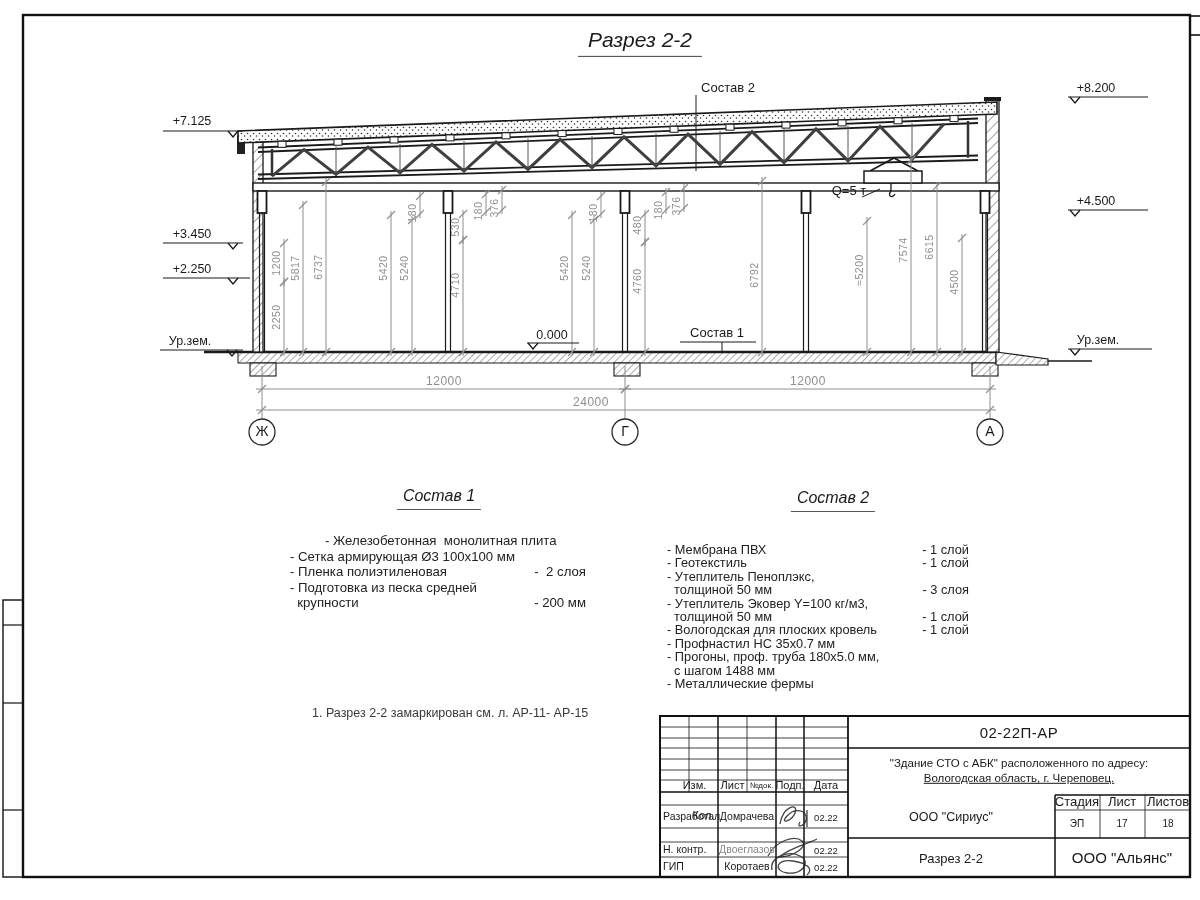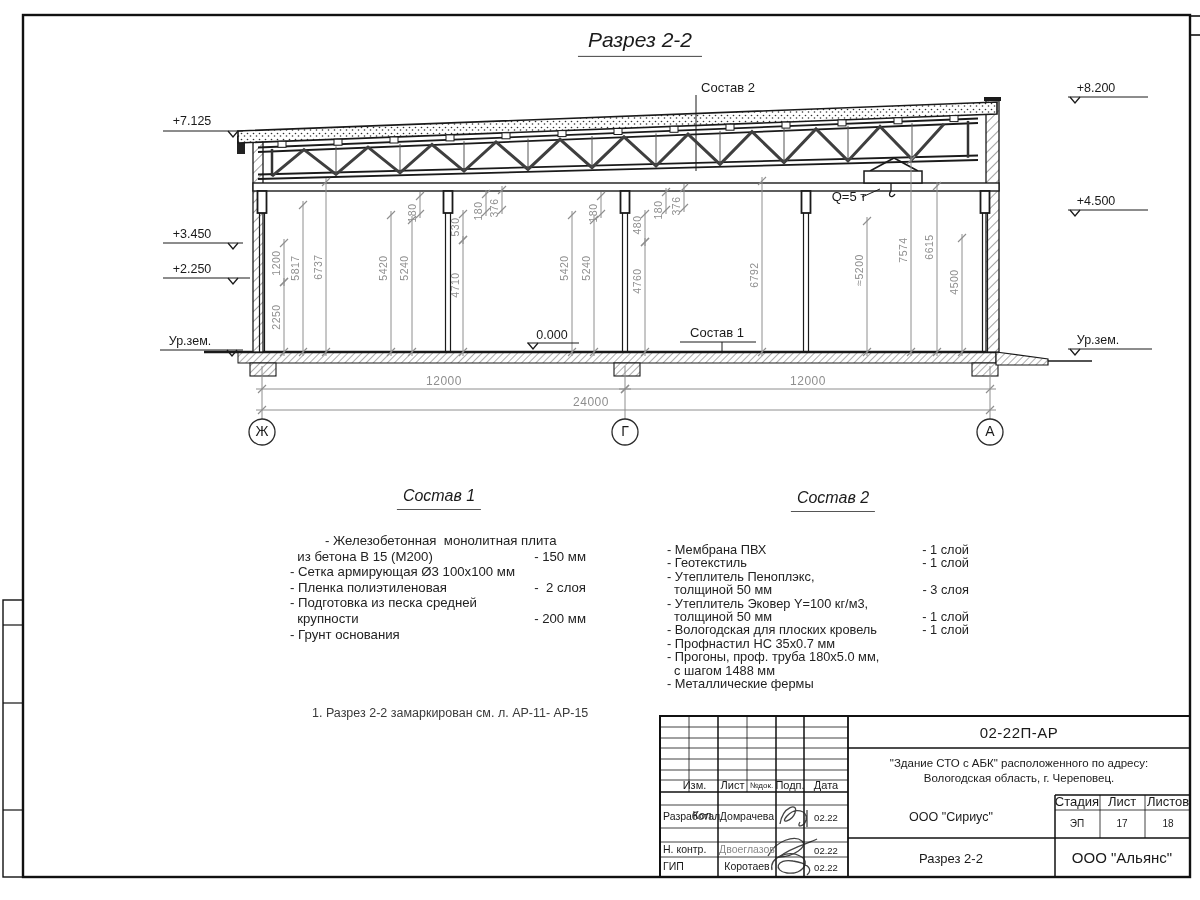--- a/index.html
+++ b/index.html
@@ -284,52 +284,50 @@
       <path d="M772,870 C769,857 789,850 800,856 C812,862 802,875 787,873 C773,871 776,858 793,861 C807,863 814,869 807,875"></path>
     </g>
   </svg>
 
   <div id="labels">
 
     <div class="lbl page-title" style="left:640px;top:42px;">Разрез 2-2</div>
 
     <div class="lbl callout" style="left:728px;top:88px;">Состав 2</div>
     <div class="lbl callout" style="left:717px;top:333px;">Состав 1</div>
-    <div class="lbl callout" style="left:849px;top:197px;">Q=5 т</div>
+    <div class="lbl callout" style="left:849px;top:191px;">Q=5 т</div>
 
     <div class="lbl comp-head" style="left:439px;top:498px;">Состав 1</div>
     <div class="lbl comp-head" style="left:833px;top:500px;">Состав 2</div>
     <div id="comp1" class="comp" style="left:290px;top:533px;width:296px;font-size:13.2px;">
         <div class="row" style="height: 15.6px; margin-left: 35px;"><span>- Железобетонная  монолитная плита</span><span></span></div>
-        <div class="row" style="height: 15.6px;"><span>  из бетона В 15 (М200)</span><span>- 150 мм</span></div>
         <div class="row" style="height: 15.6px;"><span>- Сетка армирующая Ø3 100х100 мм</span><span></span></div>
         <div class="row" style="height: 15.6px;"><span>- Пленка полиэтиленовая</span><span>-  2 слоя</span></div>
         <div class="row" style="height: 15.6px;"><span>- Подготовка из песка средней</span><span></span></div>
         <div class="row" style="height: 15.6px;"><span>  крупности</span><span>- 200 мм</span></div>
-        <div class="row" style="height: 15.6px;"><span>- Грунт основания</span><span></span></div>
       </div>
     <div id="comp2" class="comp" style="left:667px;top:542px;width:302px;font-size:12.8px;">
         <div class="row" style="height: 13.4px;"><span>- Мембрана ПВХ</span><span>- 1 слой</span></div>
         <div class="row" style="height: 13.4px; text-align: center;"><span>- Геотекстиль</span><span>- 1 слой</span></div>
         <div class="row" style="height: 13.4px;"><span>- Утеплитель Пеноплэкс,</span><span></span></div>
         <div class="row" style="height: 13.4px;"><span>  толщиной 50 мм</span><span>- 3 слоя</span></div>
         <div class="row" style="height: 13.4px;"><span>- Утеплитель Эковер Y=100 кг/м3,</span><span></span></div>
         <div class="row" style="height: 13.4px;"><span>  толщиной 50 мм</span><span>- 1 слой</span></div>
         <div class="row" style="height: 13.4px;"><span>- Вологодская для плоских кровель</span><span>- 1 слой</span></div>
         <div class="row" style="height: 13.4px;"><span>- Профнастил НС 35х0.7 мм</span><span></span></div>
         <div class="row" style="height: 13.4px;"><span>- Прогоны, проф. труба 180х5.0 мм,</span><span></span></div>
         <div class="row" style="height: 13.4px;"><span>  с шагом 1488 мм</span><span></span></div>
         <div class="row" style="height: 13.4px;"><span>- Металлические фермы</span><span></span></div>
       </div>
 
     <div class="lbl la note" style="left:312px;top:714px;">1. Разрез 2-2 замаркирован см. л. АР-11- АР-15</div>
 
     <div class="lbl tb-doc" style="left:1019px;top:733px;">02-22П-АР</div>
     <div class="lbl tb-proj" style="left:1019px;top:763px;">"Здание СТО с АБК" расположенного по адресу:</div>
-    <div class="lbl tb-proj" style="left:1019px;top:778px;">Вологодская область, г. Череповец.</div>
+    <div class="lbl tb-proj" style="left:1019px;top:778px;text-decoration:underline;">Вологодская область, г. Череповец.</div>
     <div class="lbl tb" style="left:1077px;top:802px;">Стадия</div>
     <div class="lbl tb" style="left:1122px;top:802px;">Лист</div>
     <div class="lbl tb" style="left:1168px;top:802px;">Листов</div>
     <div class="lbl tb-val" style="left:1077px;top:824px;">ЭП</div>
     <div class="lbl tb-val" style="left:1122px;top:824px;">17</div>
     <div class="lbl tb-val" style="left:1168px;top:824px;">18</div>
     <div class="lbl tb-org" style="left:951px;top:818px;">ООО "Сириус"</div>
     <div class="lbl tb-dn" style="left:951px;top:859px;">Разрез 2-2</div>
     <div class="lbl tb-company" style="left:1122px;top:858px;">ООО "Альянс"</div>
   <div class="lbl dimtext rot" style="left: 277px; top: 263px;">1200</div>

